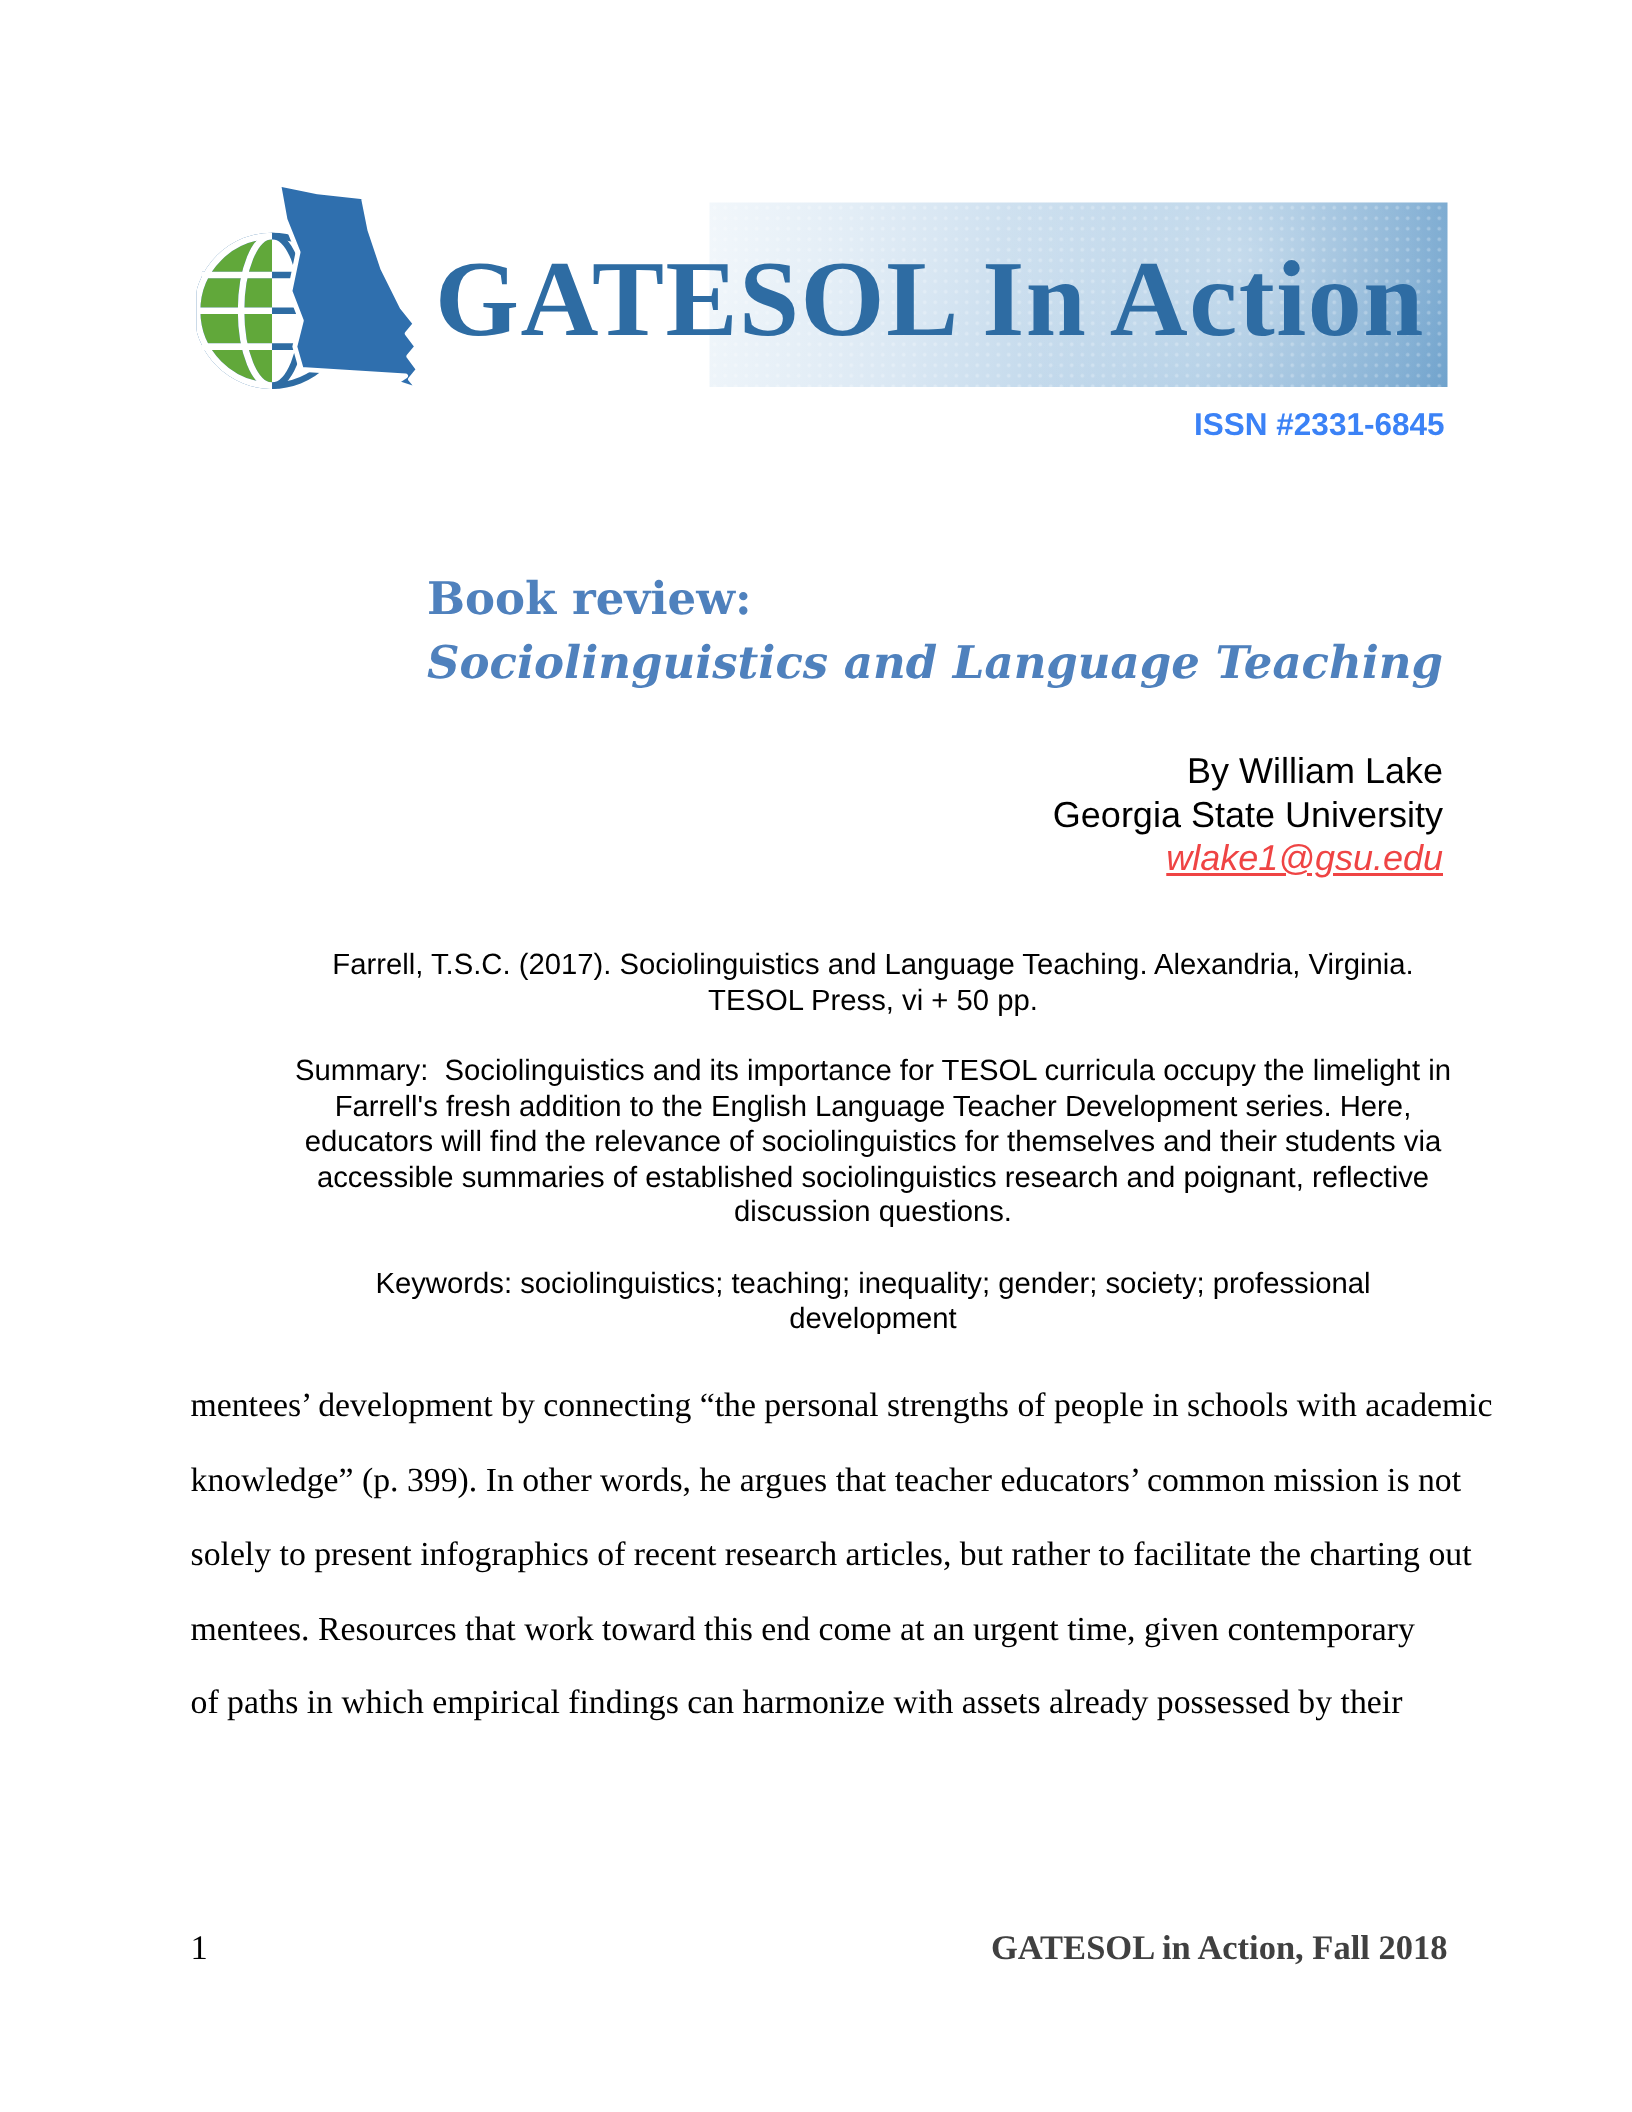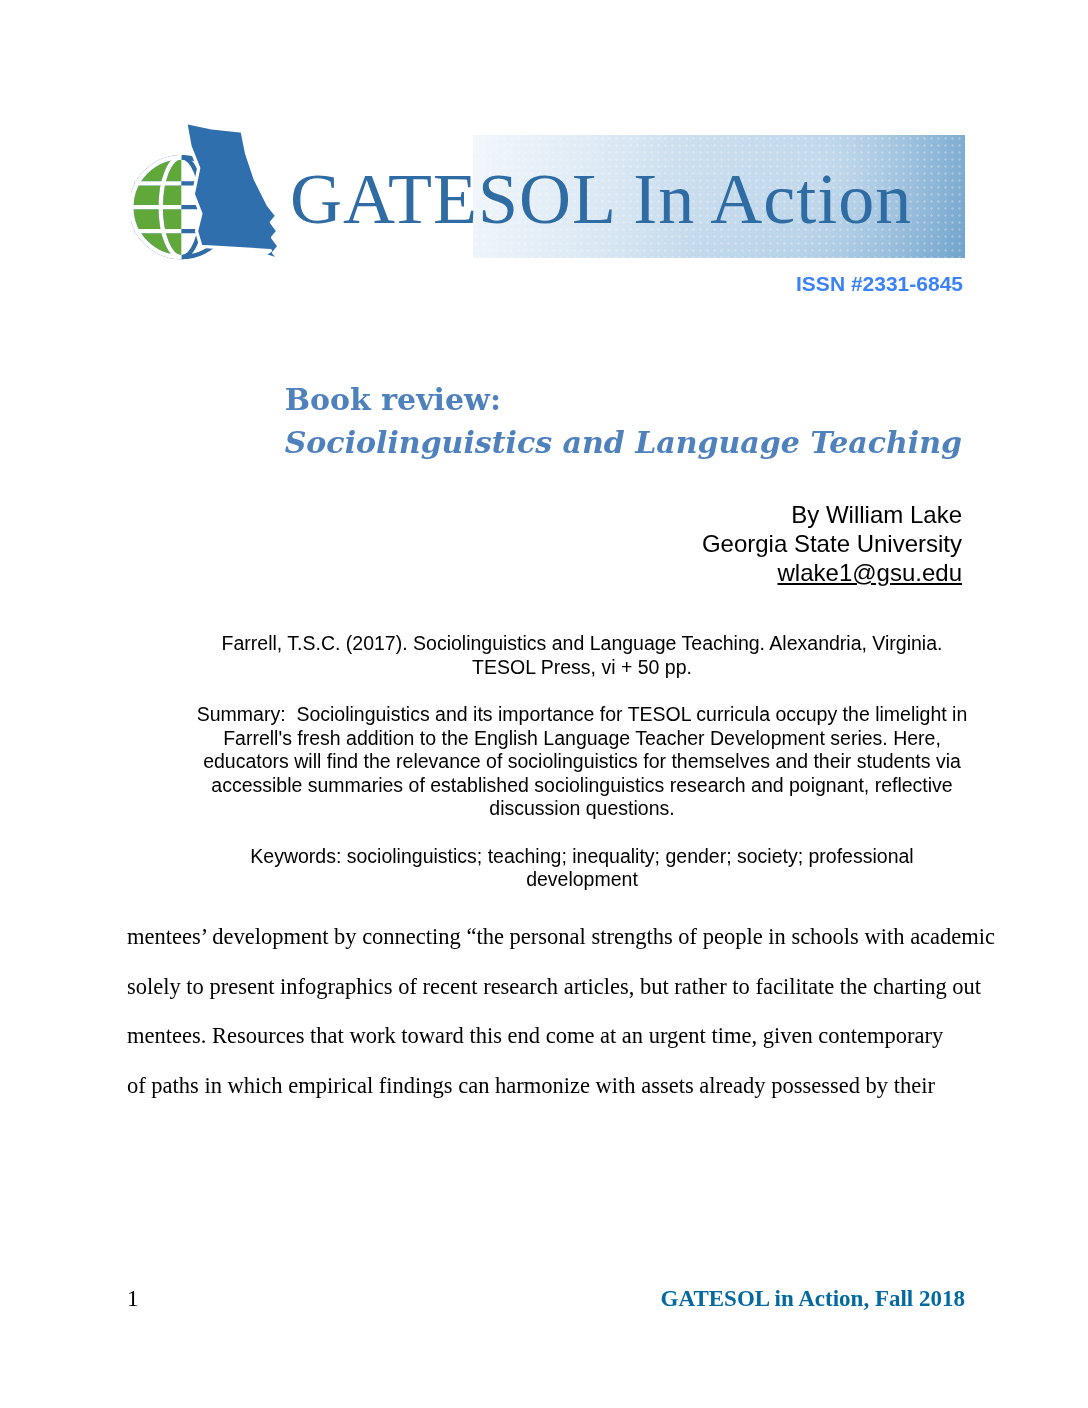--- a/index.html
+++ b/index.html
@@ -17,21 +17,21 @@
   }
   .banner-dots {
     position:absolute; left:0; top:0; right:0; bottom:0;
     background-image: radial-gradient(rgba(255,255,255,0.7) 1px, rgba(255,255,255,0) 1.5px);
     background-size:7px 7px; opacity:0.35;
   }
   .logo { position:absolute; left:131px; top:116px; width:168px; height:152px; }
   .brand-text {
     position:absolute; left:290px; top:158px;
     font-family:"Liberation Serif", serif; font-size:72px; letter-spacing:1px;
-    color:#2e6ca3; white-space:nowrap;
+    color:#2e6ca3; white-space:nowrap;font-weight:bold;
   }
   .issn {
     position:absolute; right:125px; top:272px;
     font-family:"Liberation Sans", sans-serif; font-weight:bold; font-size:21px;
     color:#3b82f6;
   }
 
   
   .title-block {
     position:absolute; right:126px; top:378px; text-align:left;
@@ -39,21 +39,21 @@
     font-size:30px; line-height:43px; white-space:nowrap;
   }
   .title-line2 { font-style:italic; }
 
   
   .author-block {
     position:absolute; right:126px; top:500px; text-align:right;
     font-family:"Liberation Sans", sans-serif; font-size:24px; line-height:29px;
     color:#000; white-space:nowrap;
   }
-  .author-email a, .email-link { color:#000000; text-decoration:underline; cursor:pointer; }
+  .author-email a, .email-link { color:#ef4444; text-decoration:underline; cursor:pointer;font-style:italic; }
 
   
   .abstract {
     position:absolute; left:193px; top:632px; width:778px;
     font-family:"Liberation Sans", sans-serif; font-size:19.5px; line-height:23.5px;
     color:#000;
   }
   .abstract p { margin:0 0 24px 0; white-space:pre-wrap;text-align:center; }
 
   
@@ -68,21 +68,21 @@
   }
 
   
   .footer-page {
     position:absolute; left:127px; top:1286px;
     font-family:"Liberation Serif", serif; font-size:23px; color:#000;
   }
   .footer-journal {
     position:absolute; right:123px; top:1286px;
     font-family:"Liberation Serif", serif; font-weight:bold; font-size:23px;
-    color:#0369a1; white-space:nowrap;text-align:center;
+    color:#404040; white-space:nowrap;text-align:center;
   }
 </style>
 </head>
 <body>
 
 <div class="page">
 
   <div class="banner">
     <div class="banner-dots"></div>
   </div>
@@ -133,20 +133,21 @@
   </div>
 
   <div class="abstract">
     <p>Farrell, T.S.C. (2017). Sociolinguistics and Language Teaching. Alexandria, Virginia. TESOL Press, vi + 50 pp.</p>
     <p>Summary:  Sociolinguistics and its importance for TESOL curricula occupy the limelight in Farrell's fresh addition to the English Language Teacher Development series. Here, educators will find the relevance of sociolinguistics for themselves and their students via accessible summaries of established sociolinguistics research and poignant, reflective discussion questions.</p>
     <p>Keywords: sociolinguistics; teaching; inequality; gender; society; professional development</p>
   </div>
 
   <div class="body-par">
     <div class="body-line">mentees’ development by connecting “the personal strengths of people in schools with academic</div>
+    <div class="body-line">knowledge” (p. 399). In other words, he argues that teacher educators’ common mission is not</div>
     <div class="body-line">solely to present infographics of recent research articles, but rather to facilitate the charting out</div>
     <div class="body-line">mentees. Resources that work toward this end come at an urgent time, given contemporary</div>
     <div class="body-line">of paths in which empirical findings can harmonize with assets already possessed by their</div>
   </div>
 
   <div class="footer-page">1</div>
   <div class="footer-journal">GATESOL in Action, Fall 2018</div>
 
 </div>
 

